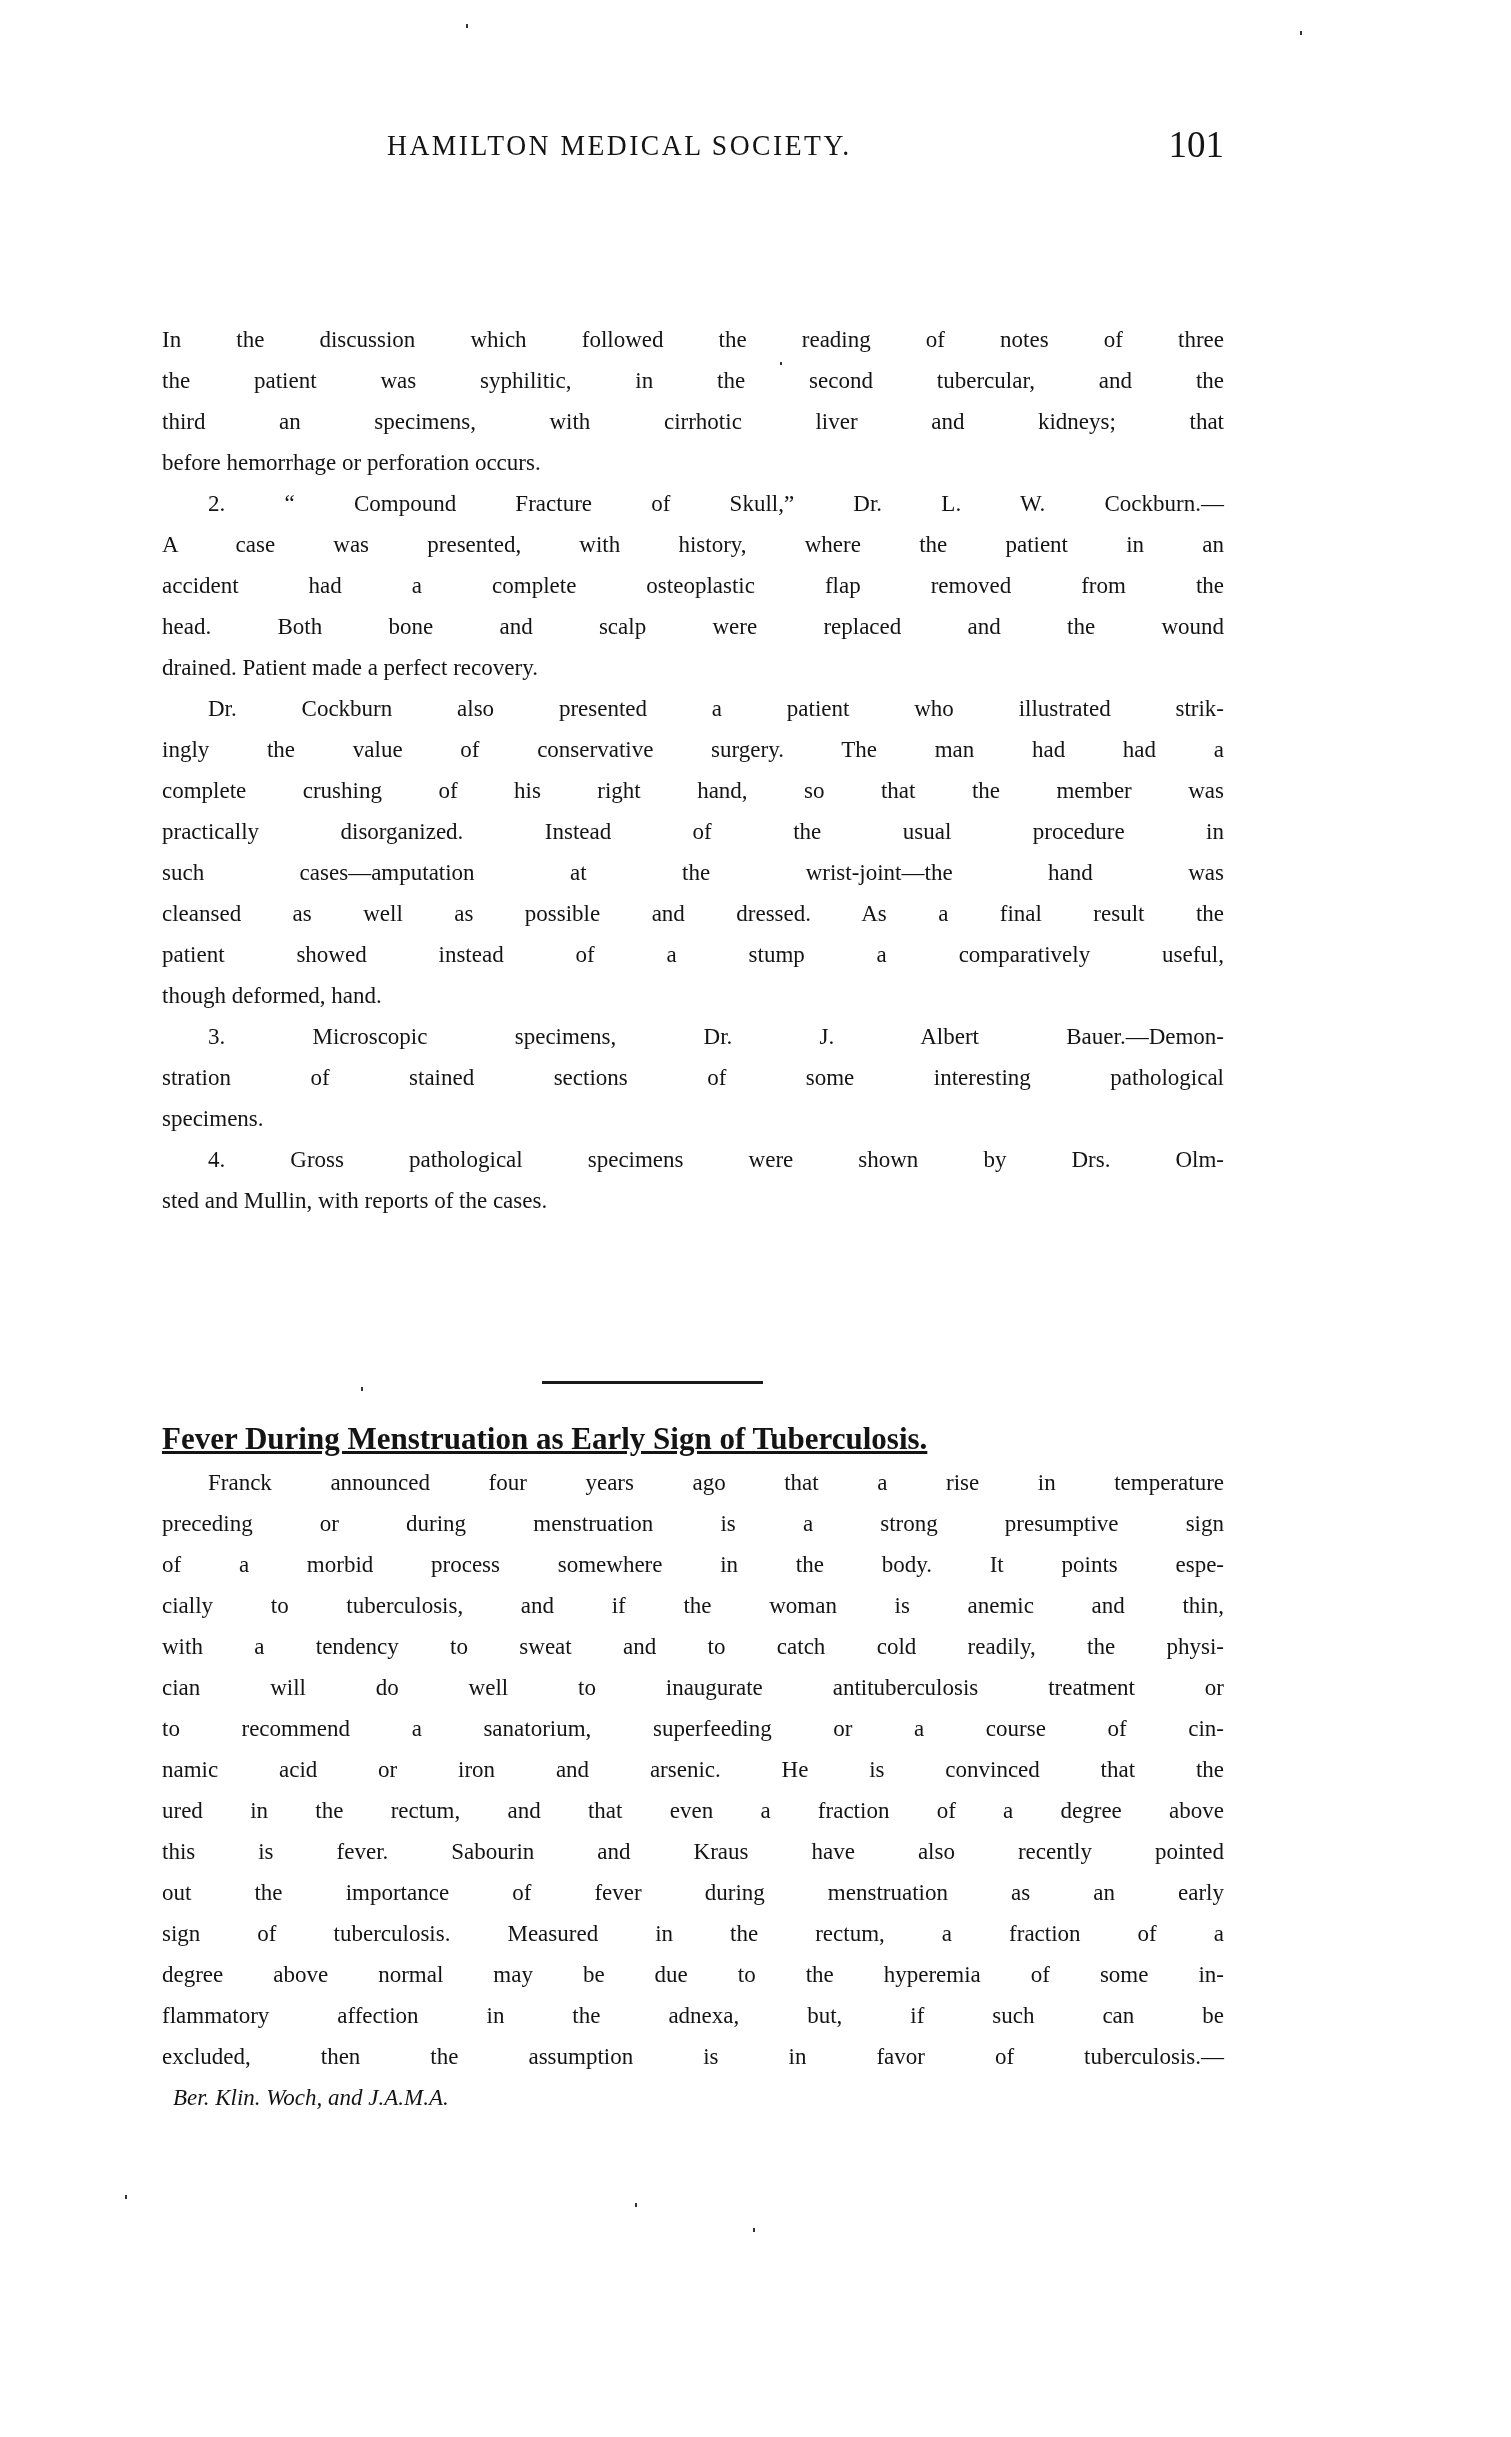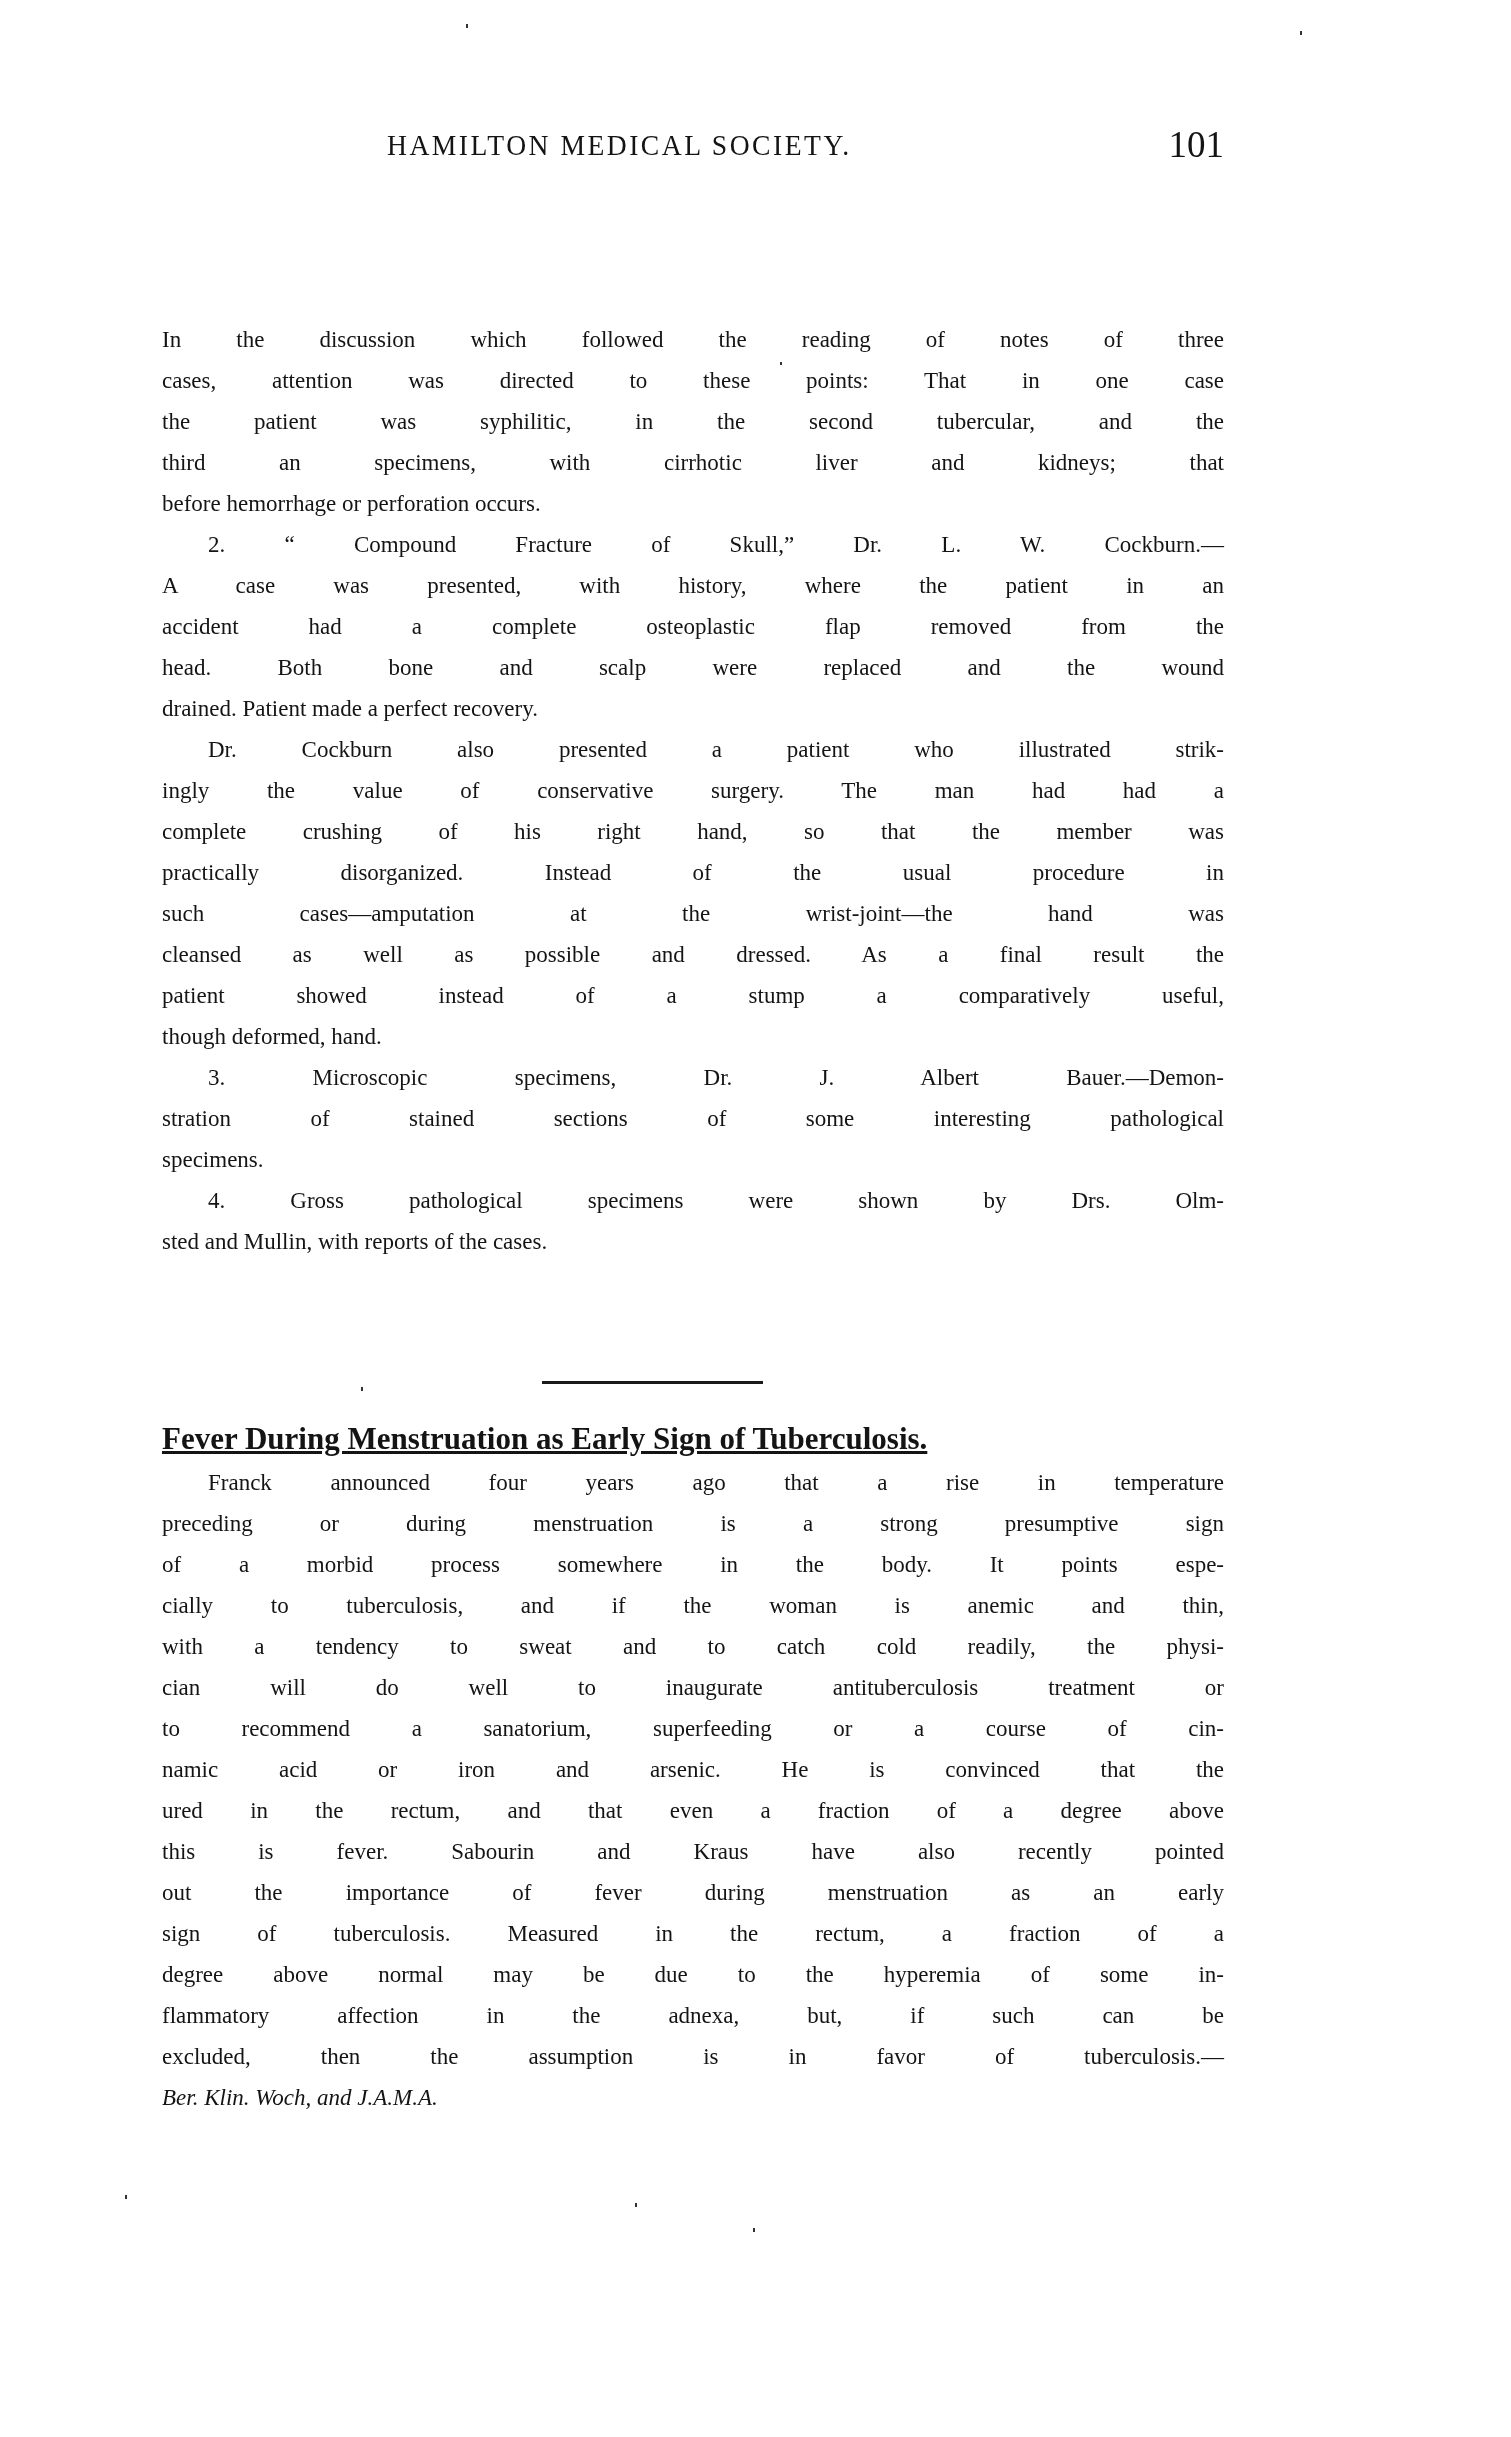--- a/index.html
+++ b/index.html
@@ -82,21 +82,21 @@
     position: absolute;
     top: 1411px;
     left: 162px;
     font-size: 31px;
     font-weight: bold;
     line-height: 47px;
     white-space: nowrap;
     font-family: "Liberation Serif", serif;
     text-decoration: underline;
   }
-  .italic { font-style: italic; }
+  .italic { font-style: italic; margin-left: 11px; }
   .speck {
     position: absolute;
     width: 2px;
     height: 4px;
     background: #333;
   }
 </style>
 </head>
 <body>
 
@@ -106,21 +106,20 @@
   <span class="speck" style="left:1300px;top:27px;"></span>
   <span class="speck" style="left:780px;top:358px;height:2.7px;"></span>
 
   <div class="running-head">
     <span class="running-title">HAMILTON MEDICAL SOCIETY.</span>
     <span class="page-number">101</span>
   </div>
 
   <div class="column col-a">
     <span class="line">In the discussion which followed the reading of notes of three</span>
-    <span class="line">cases, attention was directed to these points: That in one case</span>
     <span class="line">the patient was syphilitic, in the second tubercular, and the</span>
     <span class="line">third an specimens, with cirrhotic liver and kidneys; that</span>
     <span class="line last">before hemorrhage or perforation occurs.</span>
     <span class="line indent">2. “ Compound Fracture of Skull,” Dr. L. W. Cockburn.—</span>
     <span class="line">A case was presented, with history, where the patient in an</span>
     <span class="line">accident had a complete osteoplastic flap removed from the</span>
     <span class="line">head.  Both bone and scalp were replaced and the wound</span>
     <span class="line last">drained.  Patient made a perfect recovery.</span>
     <span class="line indent">Dr. Cockburn also presented a patient who illustrated strik-</span>
     <span class="line">ingly the value of conservative surgery.  The man had had a</span>

